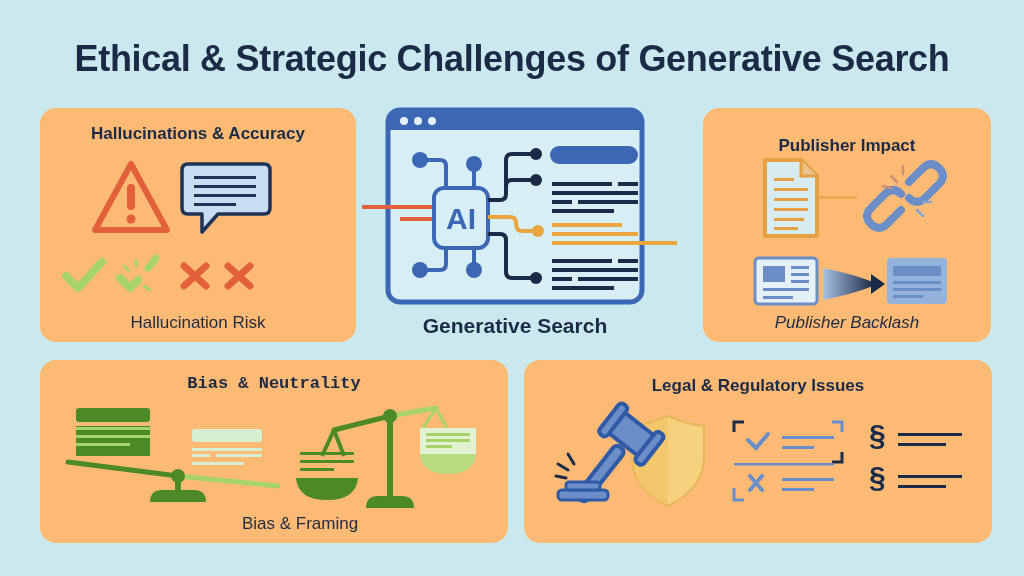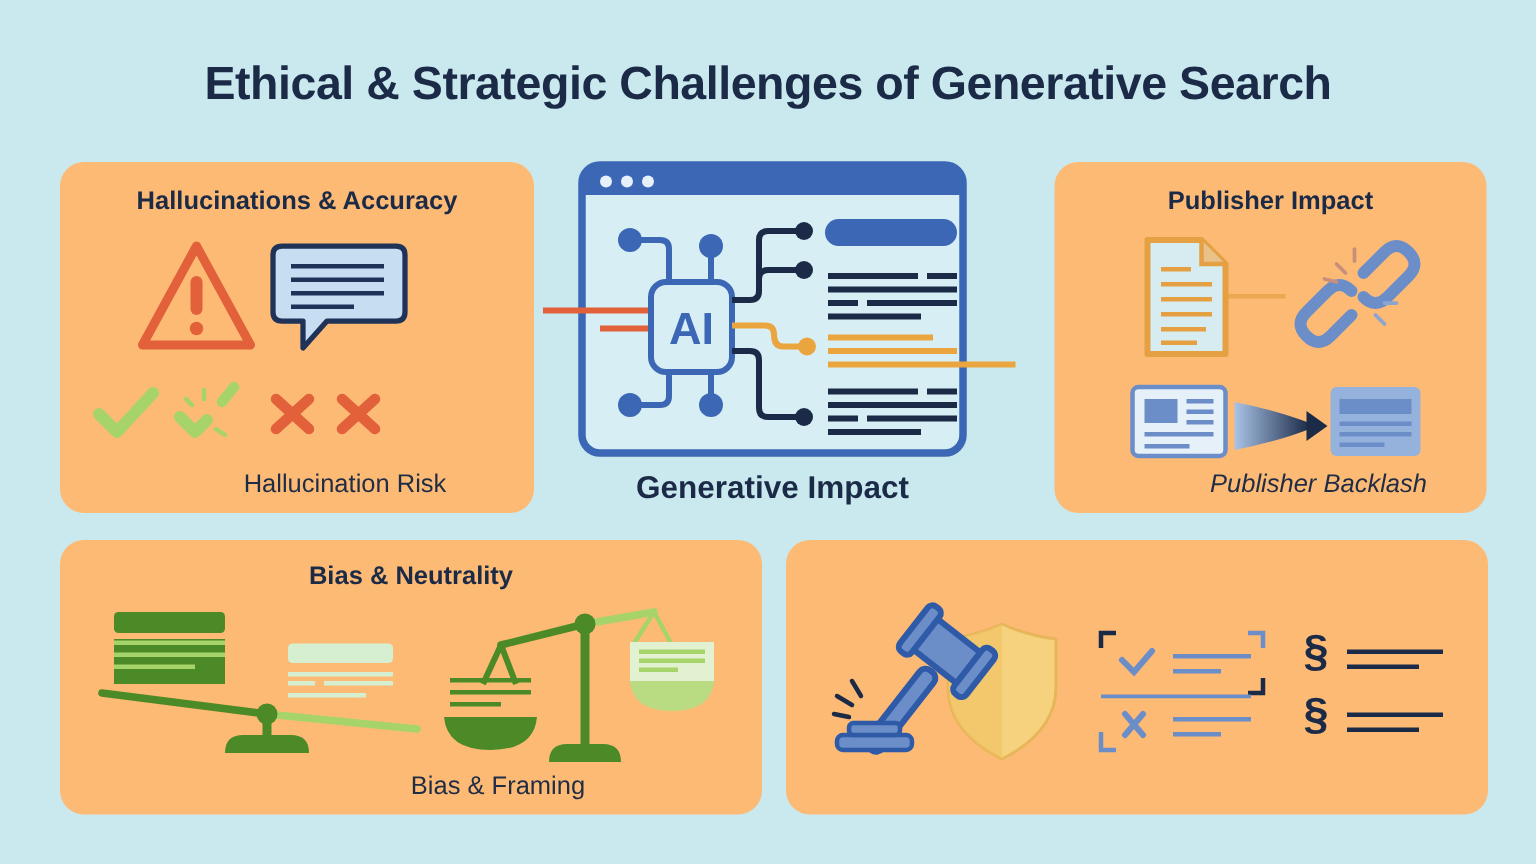--- a/index.html
+++ b/index.html
@@ -5,34 +5,34 @@
     html, body { margin:0; padding:0; }
     body {
       width:1024px; height:576px; overflow:hidden;
       background:#c9e9ee;
       font-family:"Liberation Sans", sans-serif;
       position:relative;
       color:#1a2744;
     }
     .title {
       position:absolute; left:0; top:38px; width:1024px;
-      text-align:center; font-size:31px; font-weight:bold;
+      text-align:center; font-size:36px; font-weight:bold;
       color:#1b2a47; letter-spacing:-0.3px;
     }
     .panel {
       position:absolute; background:#fdba74;
       border-radius:16px;
     }
     .panel-title {
       position:absolute; left:0; width:100%; text-align:center;
       font-weight:bold; font-size:17px; color:#1b2a47;
     }
     .panel-caption {
       position:absolute; left:0; width:100%; text-align:center;
-      font-size:17px; color:#1f2c46;padding-left:32px;
+      font-size:17px; color:#1f2c46;
     }
     svg { position:absolute; overflow:visible; }
     .center-caption {
       position:absolute; left:360px; width:310px; top:314px;
       text-align:center; font-weight:bold; font-size:21px; color:#1b2a47;
     }
   </style>
 </head>
 <body>
 
@@ -120,24 +120,24 @@
     <rect x="192" y="173" width="20" height="4"></rect>
       <rect x="218" y="173" width="60" height="4"></rect>
     <rect x="192" y="182" width="62" height="4"></rect>
   </g>
   <g fill="#eba53e">
     <rect x="192" y="119" width="70" height="4"></rect>
     <rect x="192" y="128" width="86" height="4"></rect>
     <rect x="192" y="137" width="125" height="4"></rect>
   </g>
 </svg>
-<div class="center-caption">Generative Impact</div>
+<div class="center-caption">Generative Search</div>
 
 <div class="panel" style="left:703px; top:108px; width:288px; height:234px;">
-  <div class="panel-title" style="top:16px;">Publisher Impact</div>
+  <div class="panel-title" style="top:28px;">Publisher Impact</div>
 
   <svg style="left:58px; top:48px;" width="104" height="84" viewBox="0 0 104 84">
     <path d="M4 4 H40 L56 20 V80 H4 Z" fill="#d6ecf0" stroke="#e4a043" stroke-width="4" stroke-linejoin="round"></path>
     <path d="M40 4 V20 H56" fill="#e9c28a" stroke="#e4a043" stroke-width="3"></path>
     <g fill="#e4a043">
       <rect x="13" y="22" width="20" height="3"></rect>
       <rect x="13" y="32" width="34" height="3"></rect>
       <rect x="13" y="42" width="34" height="3"></rect>
       <rect x="13" y="52" width="34" height="3"></rect>
       <rect x="13" y="62" width="30" height="3"></rect>
@@ -190,21 +190,21 @@
     <rect x="8" y="10" width="48" height="10" fill="#6b8ec9"></rect>
     <rect x="8" y="25" width="48" height="3" fill="#6b8ec9"></rect>
     <rect x="8" y="32" width="48" height="3" fill="#6b8ec9"></rect>
     <rect x="8" y="39" width="30" height="3" fill="#6b8ec9"></rect>
   </svg>
 
   <div class="panel-caption" style="top:205px;font-style:italic;">Publisher Backlash</div>
 </div>
 
 <div class="panel" style="left:40px; top:360px; width:468px; height:183px;">
-  <div class="panel-title" style="top:14px;">Bias &amp; Neutrality</div>
+  <div class="panel-title" style="top:14px;font-family:Liberation Mono, monospace;">Bias &amp; Neutrality</div>
 
   <svg style="left:26px; top:44px;" width="220" height="100" viewBox="0 0 220 100">
     <rect x="10" y="4" width="74" height="14" rx="3" fill="#4b8a26"></rect>
     <rect x="10" y="22" width="74" height="30" fill="#4b8a26"></rect>
     <rect x="10" y="23" width="74" height="3" fill="#a6d46a"></rect>
     <rect x="10" y="31" width="74" height="3" fill="#a6d46a"></rect>
     <rect x="10" y="39" width="54" height="3" fill="#a6d46a"></rect>
     <rect x="126" y="25" width="70" height="13" rx="3" fill="#d6efd0"></rect>
     <rect x="126" y="44" width="70" height="3" fill="#d6efd0"></rect>
     <rect x="126" y="50" width="18" height="3" fill="#d6efd0"></rect>
@@ -233,20 +233,21 @@
     <rect x="130" y="33" width="44" height="3" fill="#a6d46a"></rect>
     <rect x="130" y="39" width="44" height="3" fill="#a6d46a"></rect>
     <rect x="130" y="45" width="26" height="3" fill="#a6d46a"></rect>
     <path d="M124 54 H180 Q178 74 152 74 Q126 74 124 54 Z" fill="#b9dc82"></path>
   </svg>
 
   <div class="panel-caption" style="top:154px;margin-left:26px;">Bias &amp; Framing</div>
 </div>
 
 <div class="panel" style="left:524px; top:360px; width:468px; height:183px;">
+  <div class="panel-title" style="top:16px;">Legal &amp; Regulatory Issues</div>
 
   <svg style="left:104px; top:52px;" width="80" height="96" viewBox="0 0 80 96">
     <path d="M40 4 Q58 12 76 14 V46 Q76 76 40 94 Q4 76 4 46 V14 Q22 12 40 4 Z" fill="#f6d27e" stroke="#e7b65a" stroke-width="2"></path>
     <path d="M40 4 V94 Q4 76 4 46 V14 Q22 12 40 4 Z" fill="#f2c261" opacity="0.6"></path>
   </svg>
 
   <svg style="left:30px; top:50px;" width="140" height="100" viewBox="0 0 140 100">
     <g transform="rotate(38 70 40)">
       <rect x="44" y="10" width="44" height="26" rx="4" fill="#6b8ec9" stroke="#2f5aa8" stroke-width="4"></rect>
       <rect x="38" y="4" width="10" height="38" rx="4" fill="#6b8ec9" stroke="#2f5aa8" stroke-width="4"></rect>

